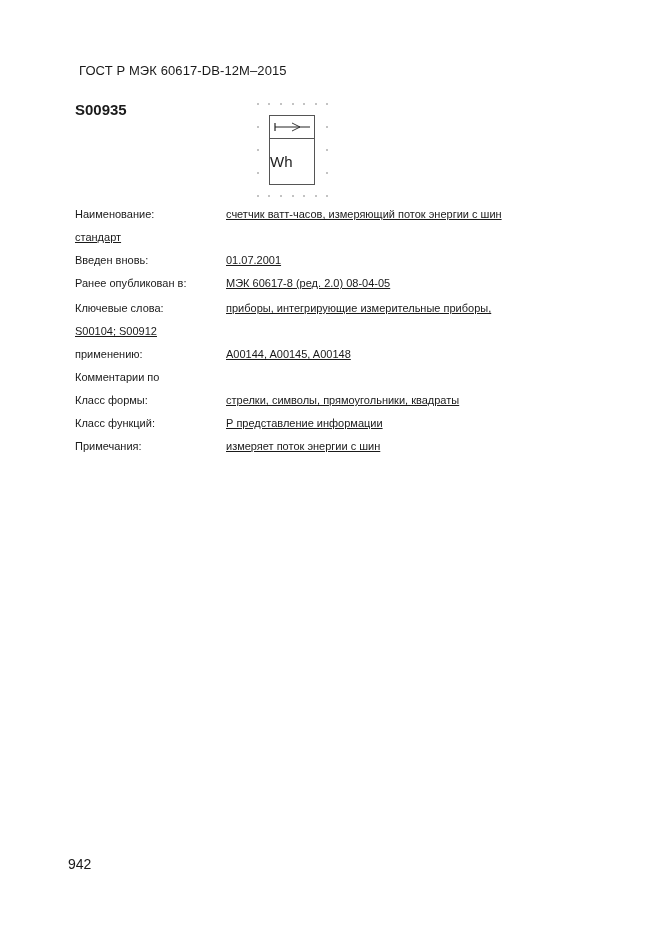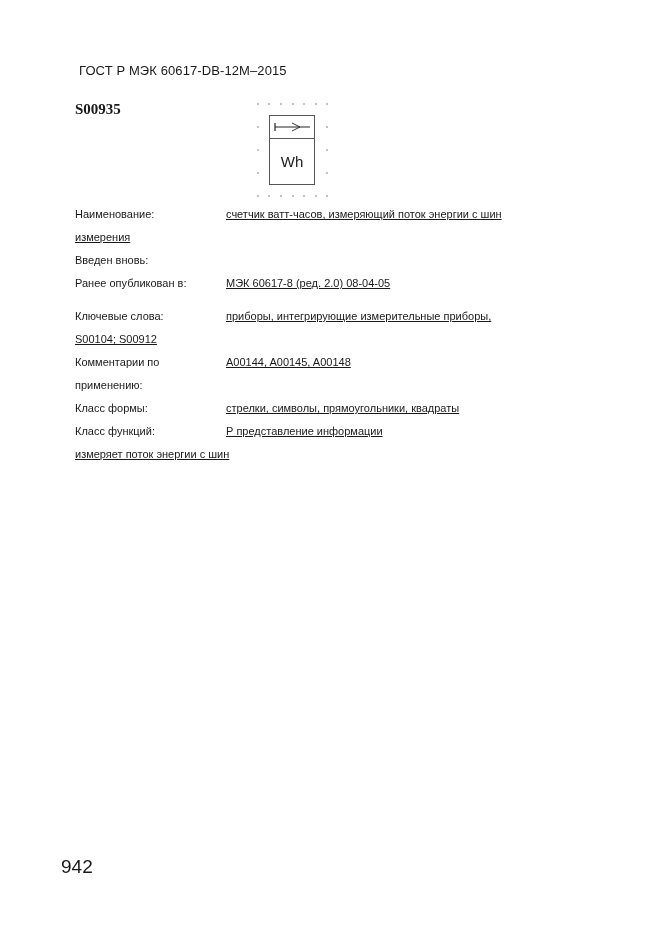--- a/index.html
+++ b/index.html
@@ -6,51 +6,51 @@
     body {
       width: 661px; height: 936px; position: relative; overflow: hidden;
       font-family: "Liberation Sans", sans-serif; color: #1a1a1a;
     }
     .doc-header {
       position: absolute; left: 79px; top: 63px;
       font-size: 13px; font-weight: normal; letter-spacing: 0.1px;
     }
     .symbol-code {
       position: absolute; left: 75px; top: 101px;
-      font-size: 15px; font-weight: bold; font-family: Liberation Serif, serif;
+      font-size: 15px; font-weight: bold;
     }
     .symbol-frame {
       position: absolute; left: 256px; top: 102px; width: 74px; height: 96px;
     }
     .grid-dots {
       position: absolute; left: 0; top: 0; width: 74px; height: 96px;
     }
     .symbol-box {
       position: absolute; left: 13px; top: 13px; width: 46px; height: 70px;
       border: 1px solid #555; box-sizing: border-box; background: transparent;
     }
     .symbol-box .top-part {
       position: absolute; left: 0; top: 0; width: 100%; height: 23px;
       border-bottom: 1px solid #555; box-sizing: border-box;
     }
     .symbol-box .wh {
       position: absolute; left: 0; top: 37px; width: 100%;
-      text-align: center; font-size: 15px; color: #222;
+      font-size: 15px; color: #222;
     }
     .rows {
       position: absolute; left: 75px; top: 203px; width: 520px;
     }
     .row {
       display: flex; font-size: 11px; line-height: 23px;
     }
-    .row.gap { margin-top: 10px; }
+    .row.gap { margin-top: 2px; }
     .row .label { width: 151px; flex: 0 0 151px; }
     .row .value { flex: 1; text-decoration: underline; }
     .page-number {
-      position: absolute; left: 61px; top: 856px; font-size: 19px;
+      position: absolute; left: 68px; top: 856px; font-size: 14px;
     }
   </style>
 </head>
 <body>
 
 <div class="doc-header">ГОСТ Р МЭК 60617-DB-12M–2015</div>
 
 <div class="symbol-code">S00935</div>
 
 <div class="symbol-frame">
@@ -89,53 +89,55 @@
     <div class="wh">Wh</div>
   </div>
 </div>
 
 <div class="rows">
   <div class="row">
     <div class="label">Наименование:</div>
     <div class="value">счетчик ватт-часов, измеряющий поток энергии с шин</div>
   </div>
   <div class="row">
-    <div class="value">измерения</div>
+    <div class="value">стандарт</div>
   </div>
   <div class="row">
     <div class="label">Введен вновь:</div>
+    <div class="value">01.07.2001</div>
   </div>
   <div class="row">
     <div class="label">Ранее опубликован в:</div>
     <div class="value">МЭК 60617-8 (ред. 2.0) 08-04-05</div>
   </div>
   <div class="row gap">
     <div class="label">Ключевые слова:</div>
     <div class="value">
       <div>приборы, интегрирующие измерительные приборы,</div>
     </div>
   </div>
   <div class="row">
     <div class="value">S00104; S00912</div>
   </div>
   <div class="row">
     <div class="label">
+      <div>применению:</div>
       <div>Комментарии по</div>
-      <div>применению:</div>
     </div>
     <div class="value">A00144, A00145, A00148</div>
   </div>
   <div class="row">
     <div class="label">Класс формы:</div>
     <div class="value">стрелки, символы, прямоугольники, квадраты</div>
   </div>
   <div class="row">
     <div class="label">Класс функций:</div>
     <div class="value">Р представление информации</div>
   </div>
   <div class="row">
   </div>
   <div class="row">
+    <div class="label">Примечания:</div>
     <div class="value">измеряет поток энергии с шин</div>
   </div>
 </div>
 
 <div class="page-number">942</div>
 
 </body></html>

